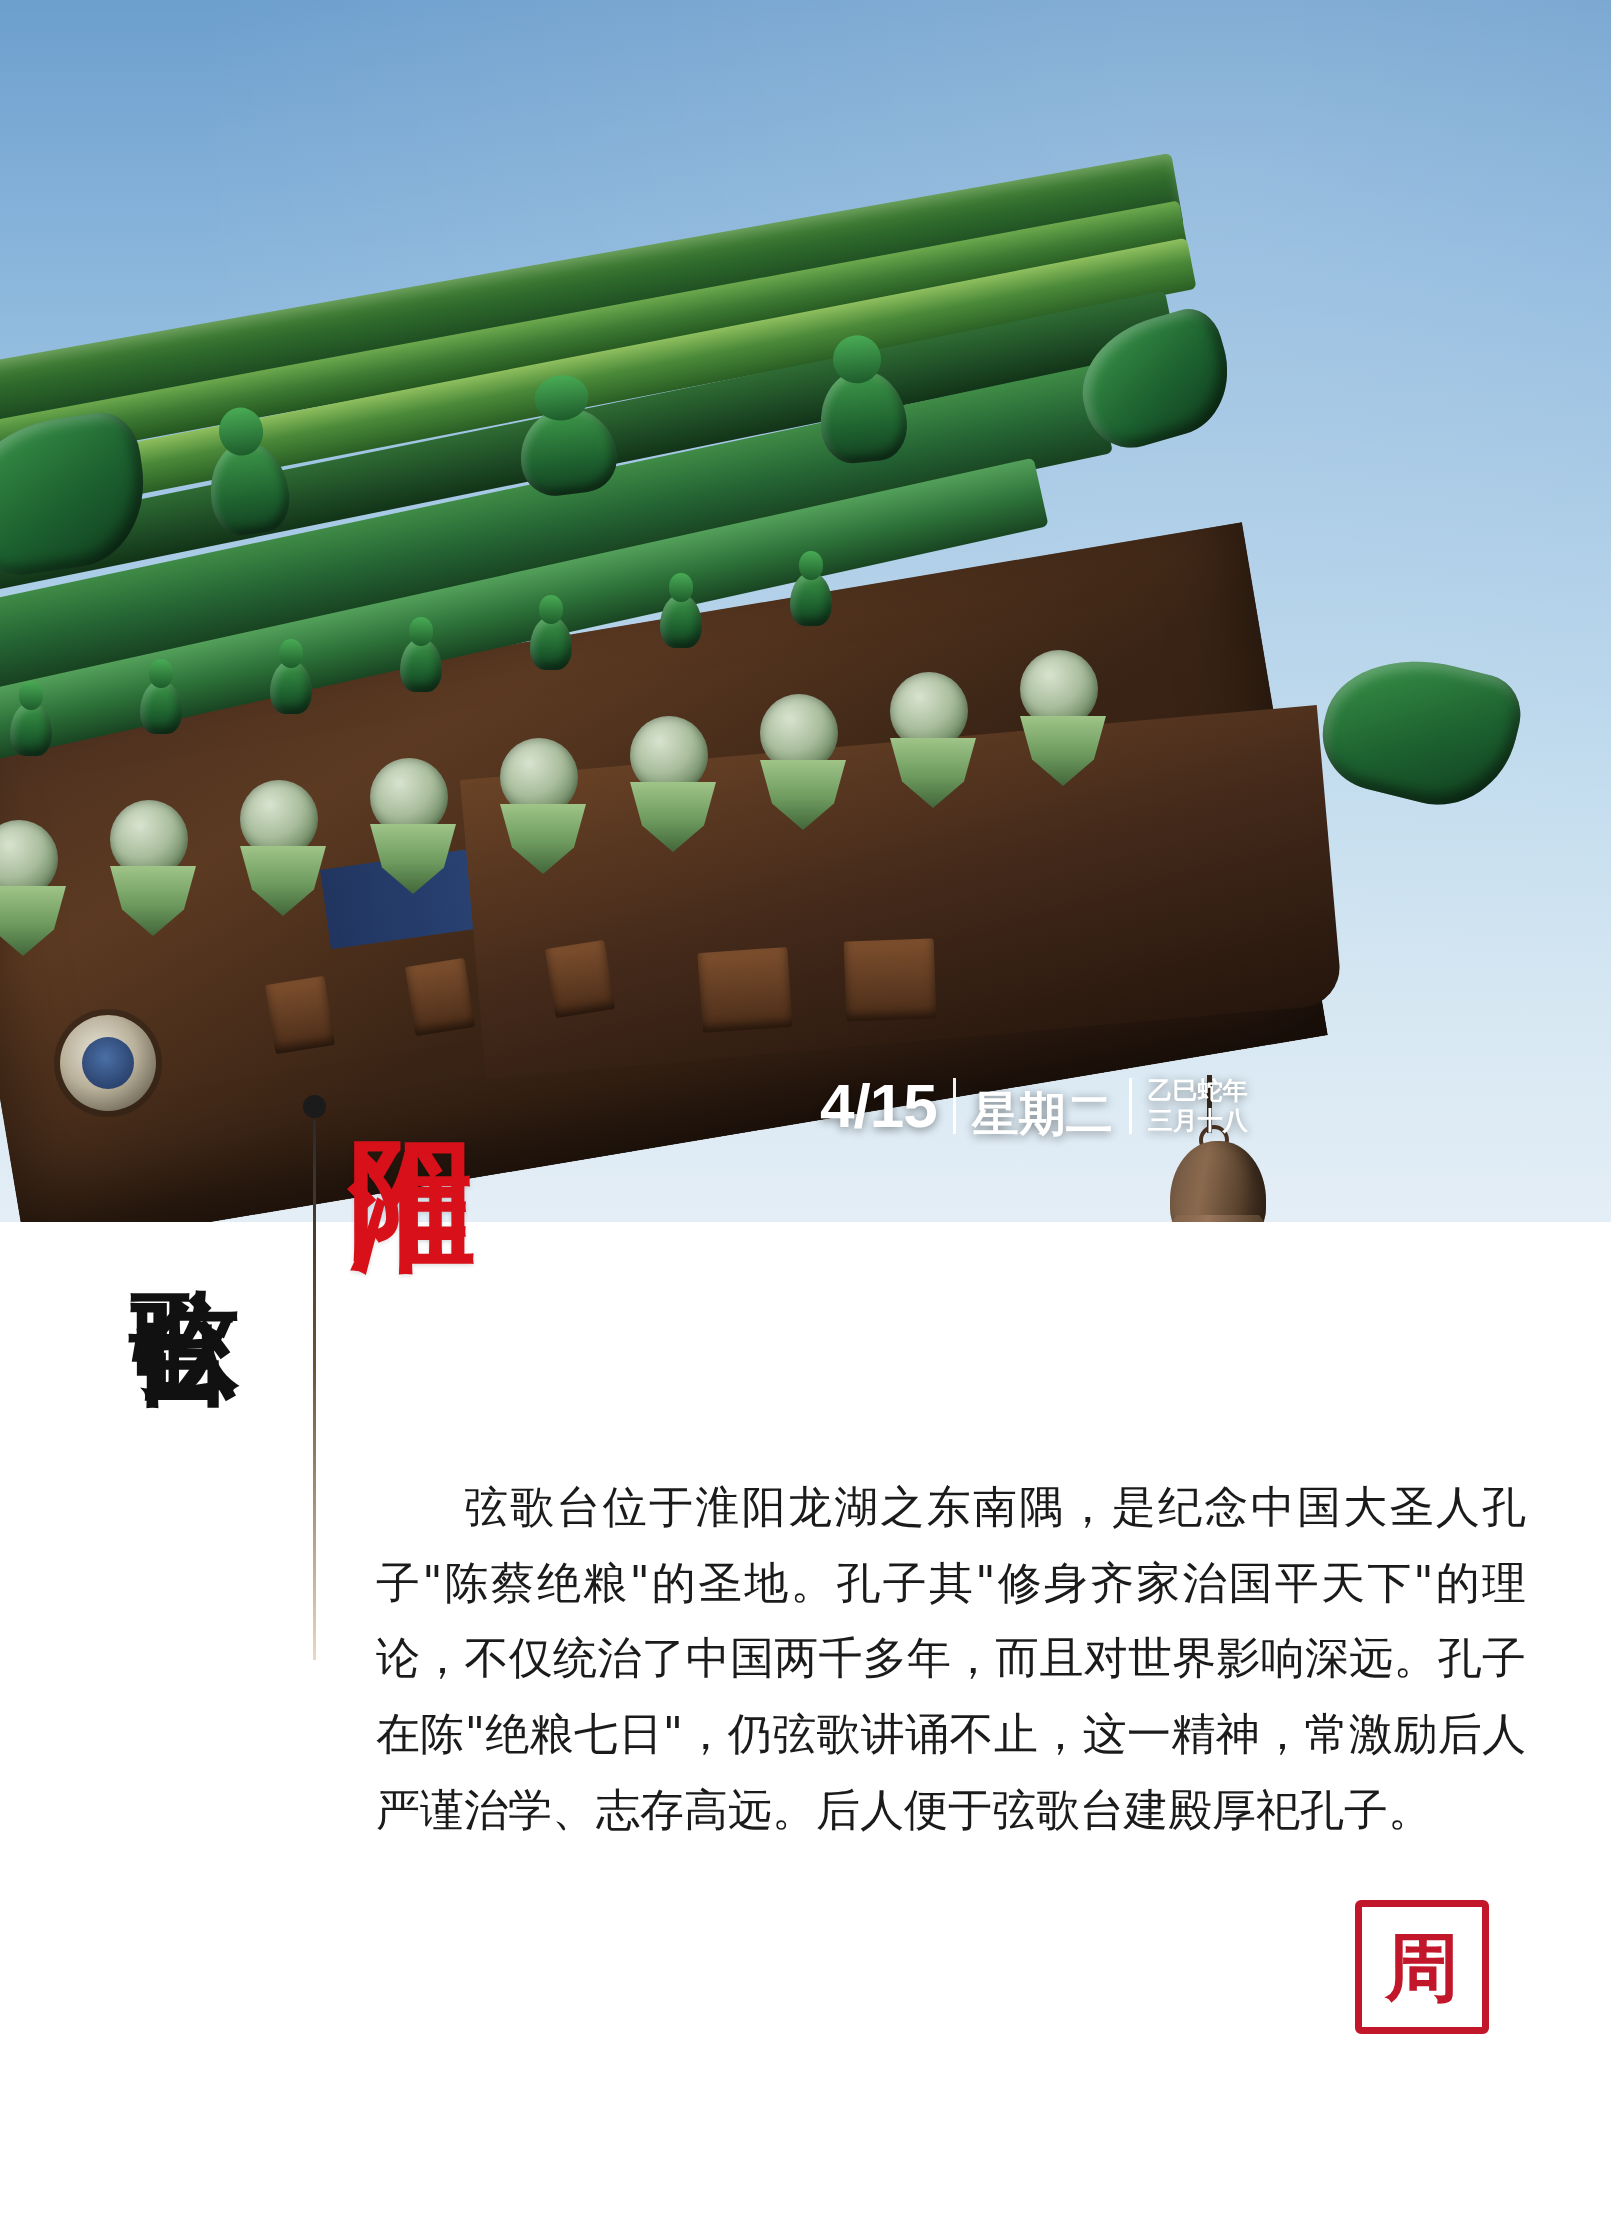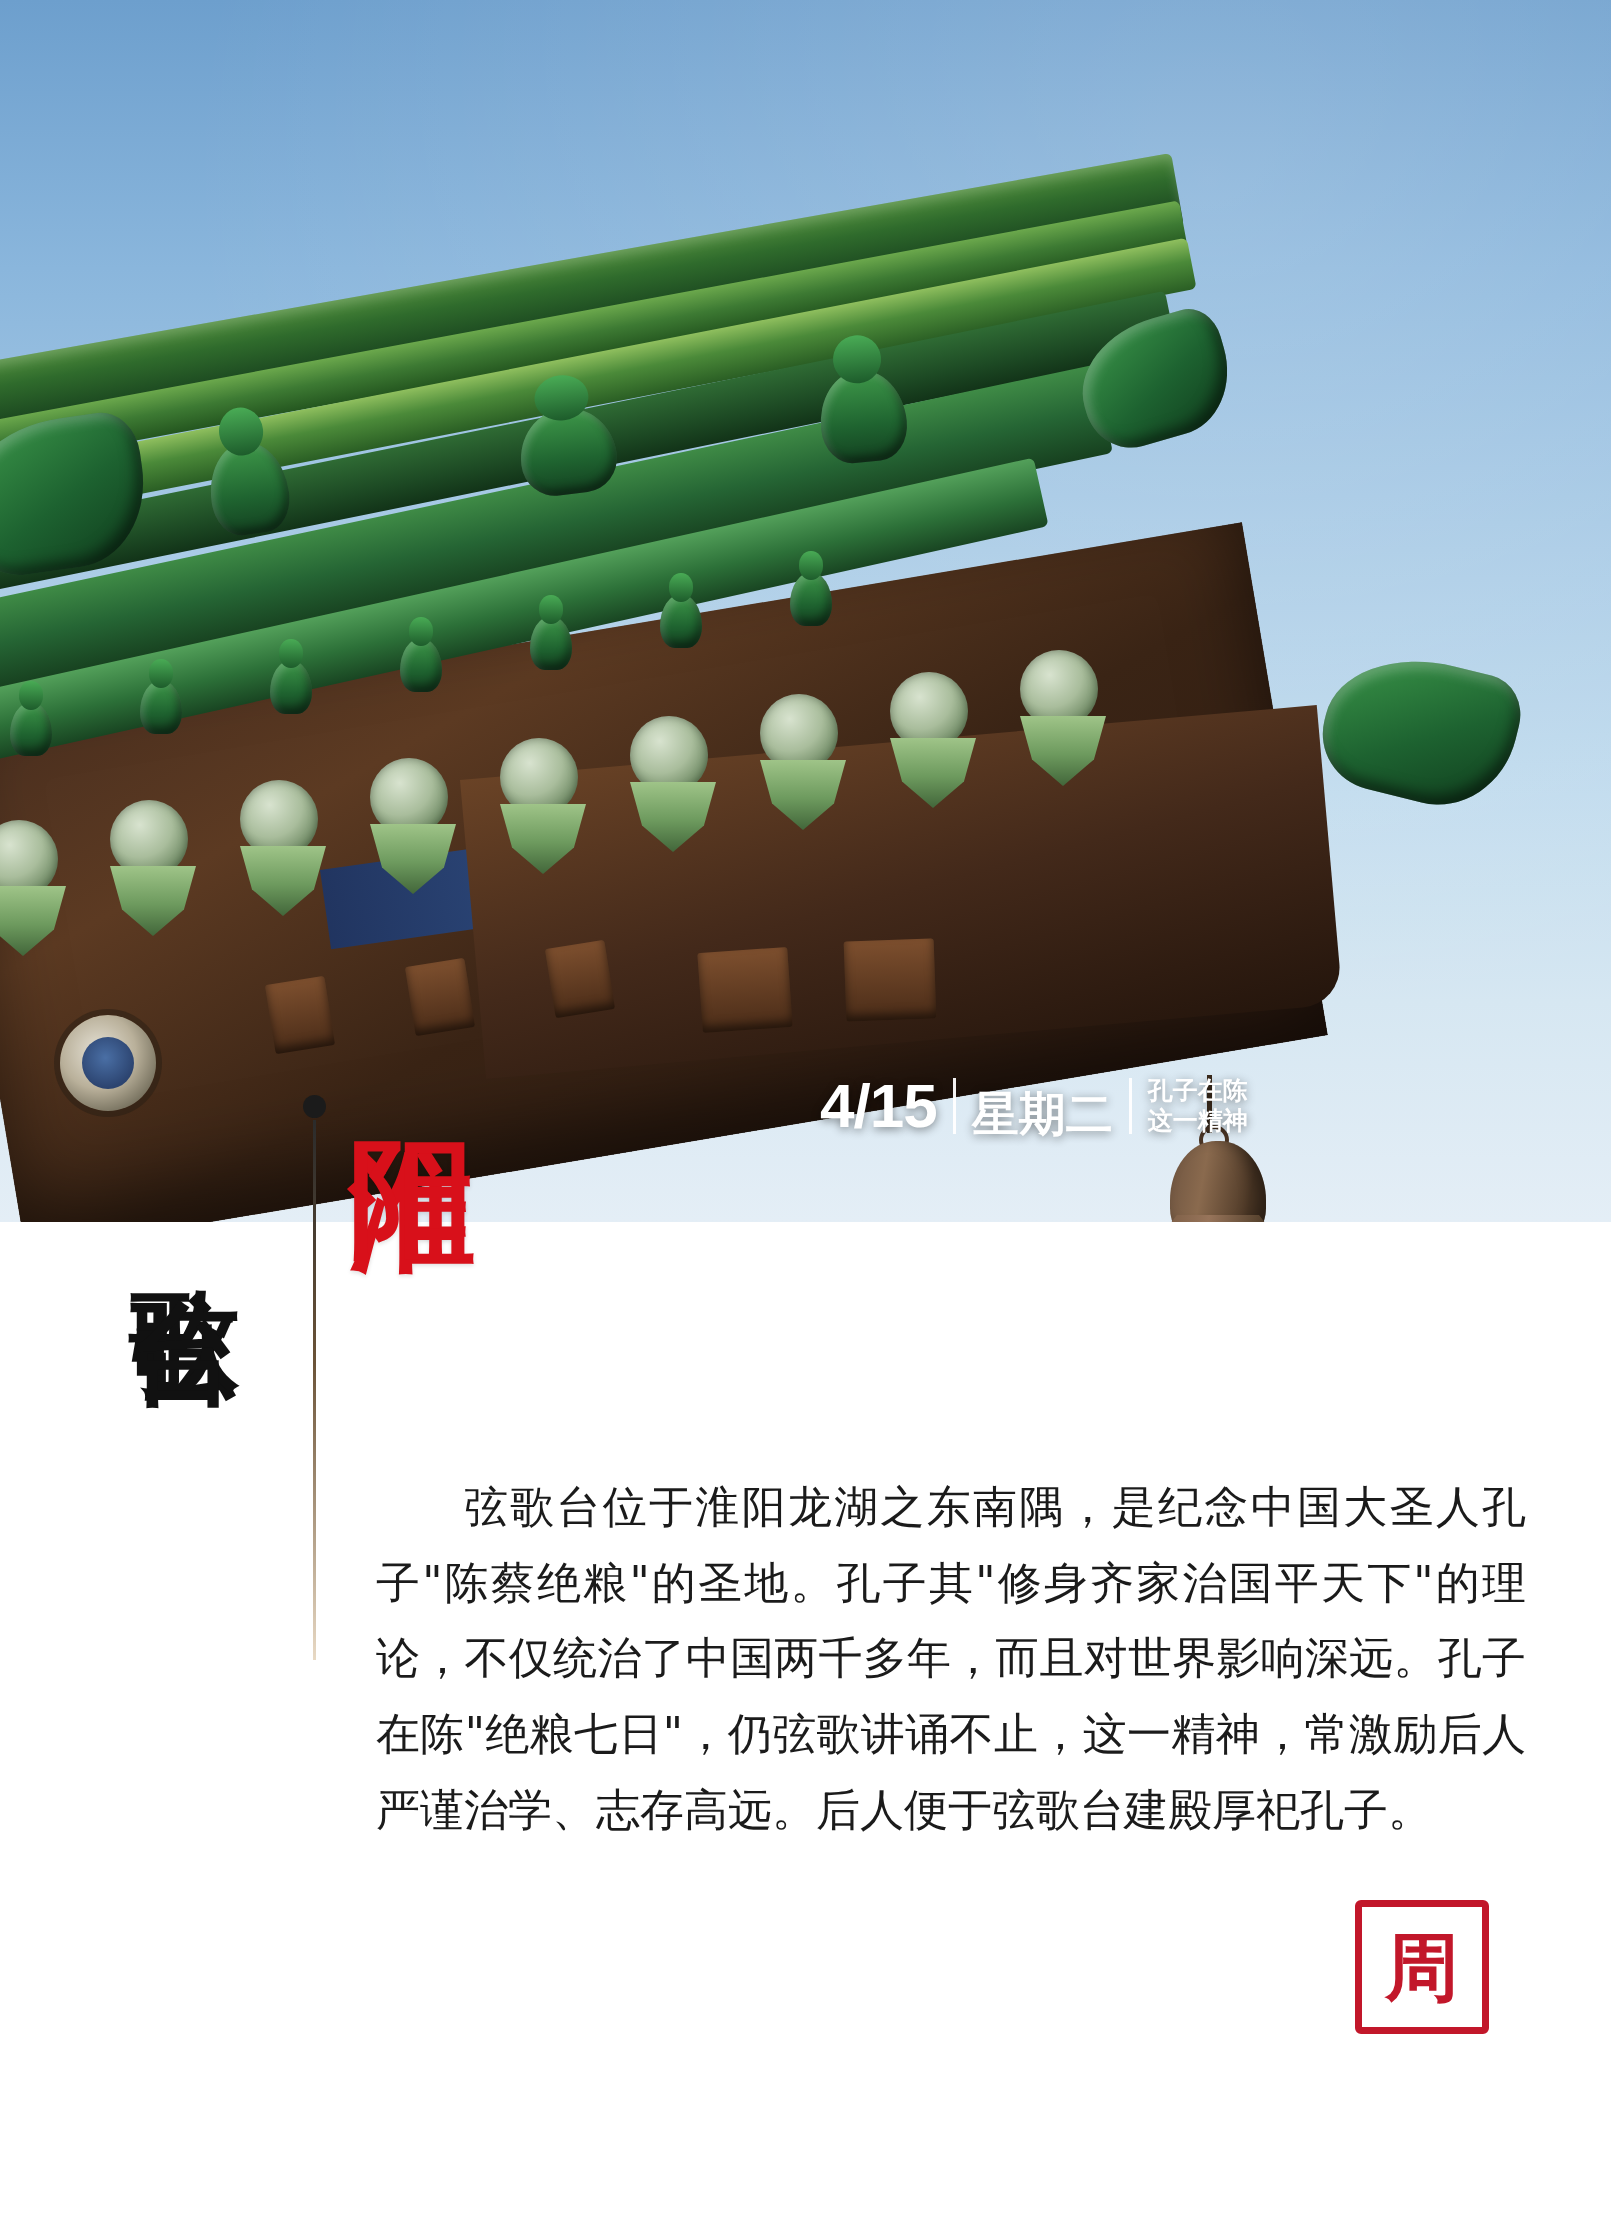--- a/index.html
+++ b/index.html
@@ -414,22 +414,22 @@
   </div>
 
   <div class="wall-roundel"></div>
 
   <div class="date-bar">
     <span class="date-md">4/15</span>
     <span class="date-sep"></span>
     <span class="date-week">星期二</span>
     <span class="date-sep"></span>
     <span class="lunar">
-      <span>孔子在陈</span>
-      <span>这一精神</span>
+      <span>乙巳蛇年</span>
+      <span>三月十八</span>
     </span>
   </div>
 </div>
 
 <div class="title-red">淮阳</div>
 <div class="divider-dot"></div>
 <div class="divider"></div>
 <div class="title-black">弦歌台</div>
 
 <p class="body-text">弦歌台位于淮阳龙湖之东南隅，是纪念中国大圣人孔子"陈蔡绝粮"的圣地。孔子其"修身齐家治国平天下"的理论，不仅统治了中国两千多年，而且对世界影响深远。孔子在陈"绝粮七日"，仍弦歌讲诵不止，这一精神，常激励后人严谨治学、志存高远。后人便于弦歌台建殿厚祀孔子。</p>

